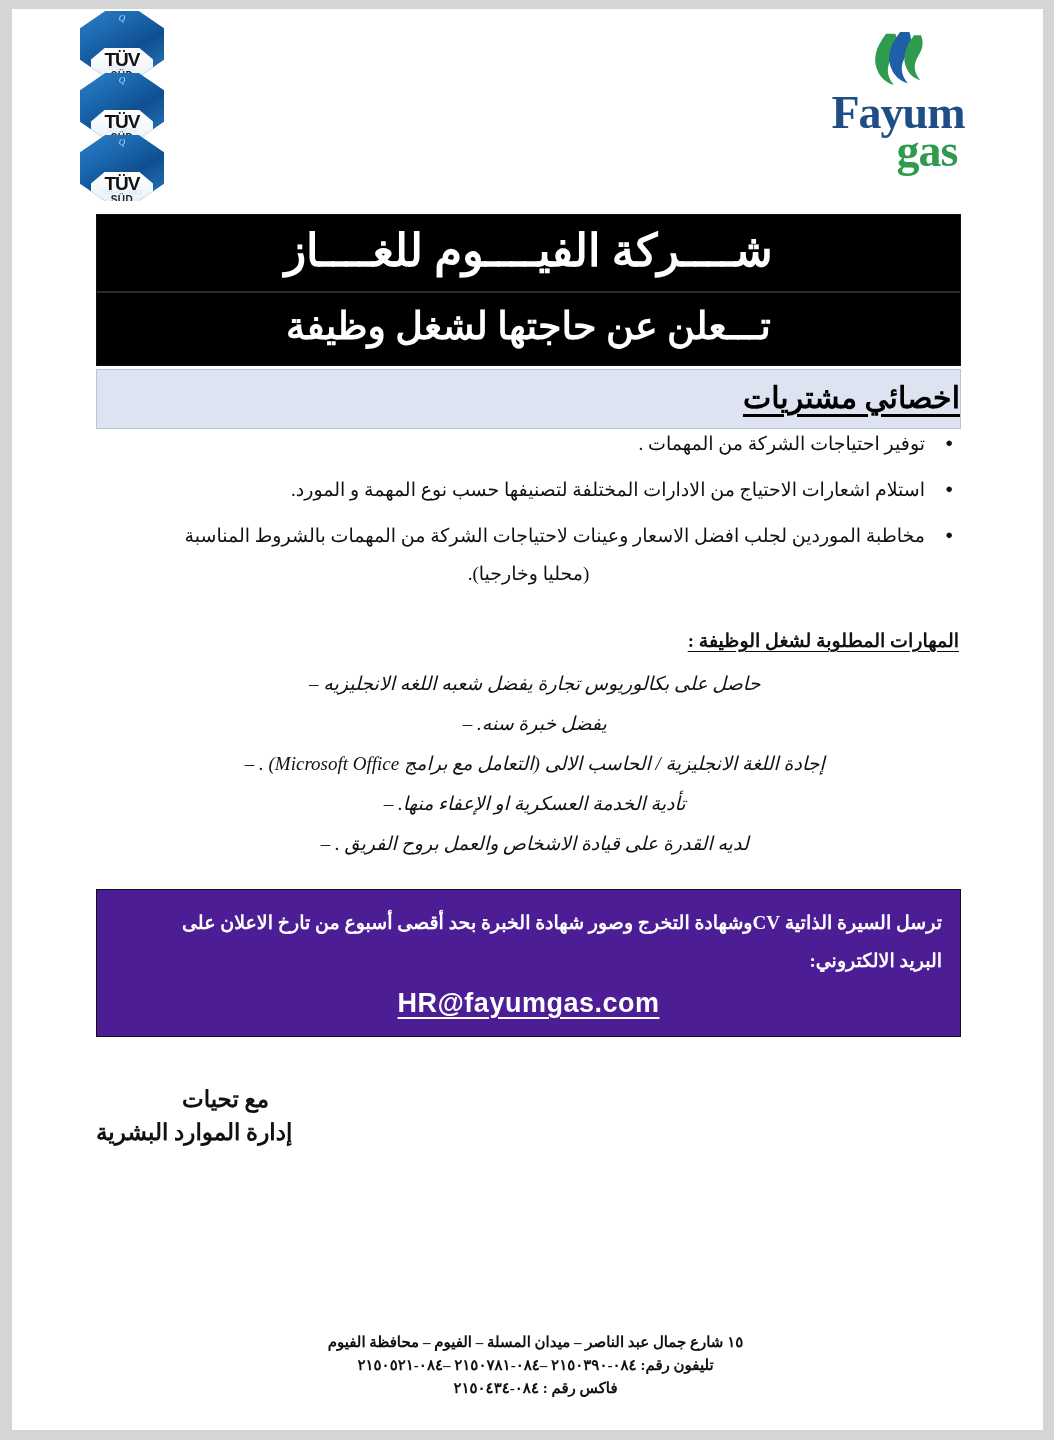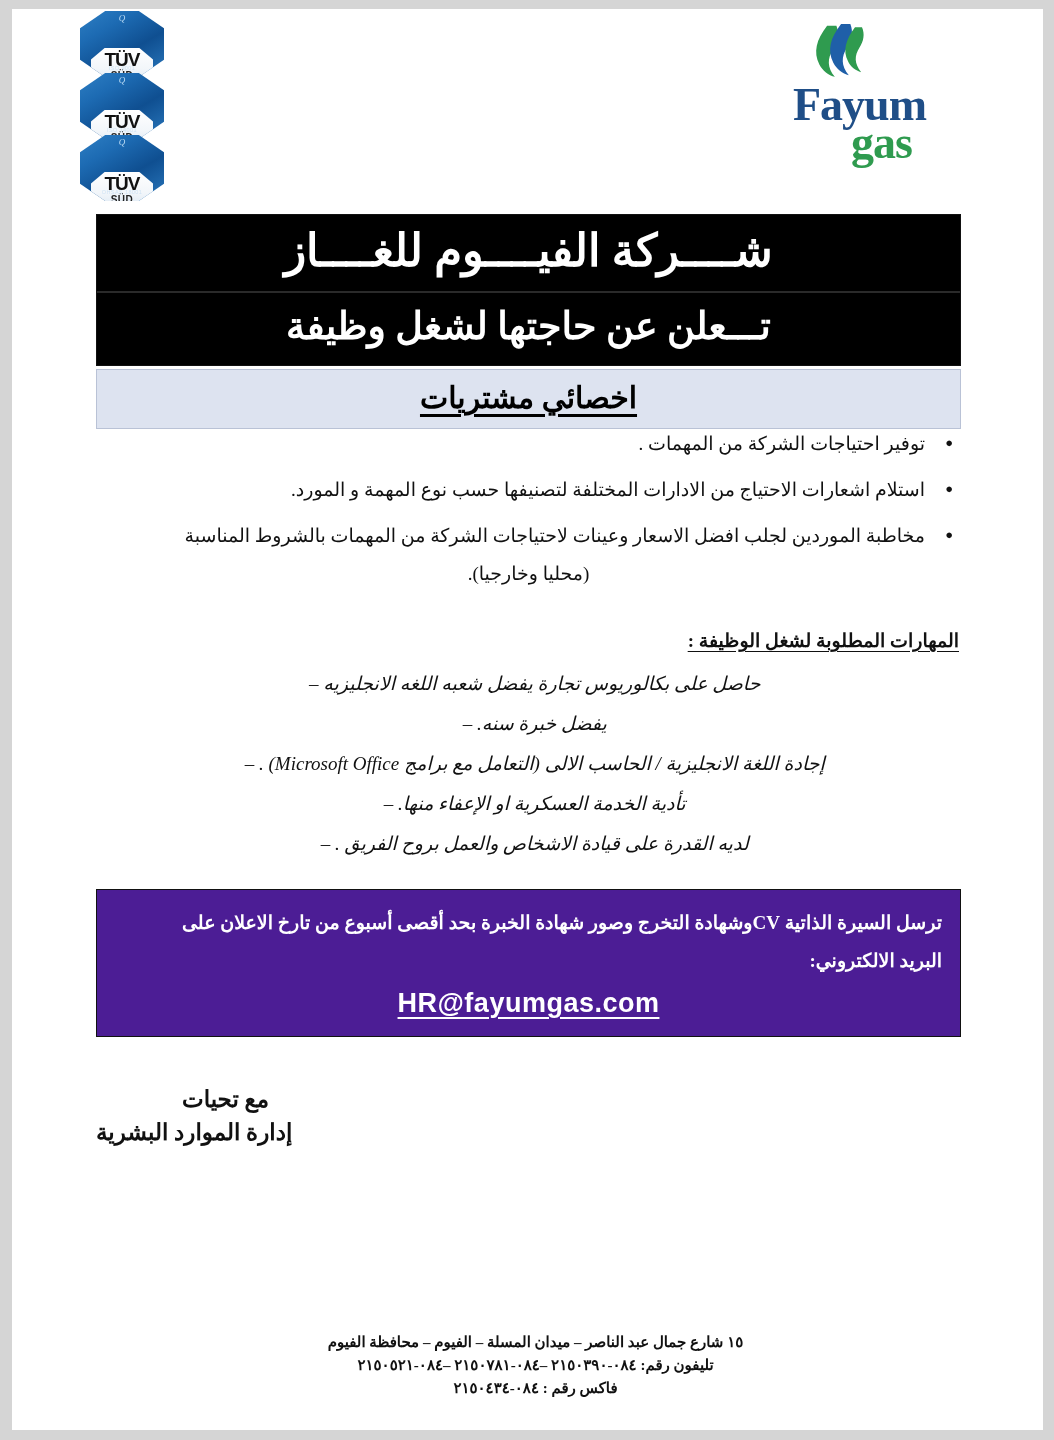--- a/index.html
+++ b/index.html
@@ -113,23 +113,23 @@
     font-family: "Liberation Serif", serif;
     font-style: italic;
     font-size: 9px;
     color: #bcdcf5;
   }
 
   .brand {
     position: absolute;
     left: auto;
     right: 40px;
-    top: 12px;
+    top: 20px;
     width: 210px;
-    text-align: left;
+    text-align: center;
     direction: ltr;
   }
   .brand-flame {
     height: 62px;
     margin-bottom: -4px;
   }
   .brand-name {
     font-family: "Liberation Serif", "DejaVu Serif", serif;
     font-weight: bold;
     font-size: 46px;
@@ -168,21 +168,21 @@
   }
   .banner-line-2 {
     font-size: 38px;
     line-height: 46px;
     padding-bottom: 16px;
   }
   .title-bar {
     margin: 3px 82px 0 84px;
     background: #dde3f0;
     border: 1px solid #b9c2d6;
-    text-align: center;
+    text-align: right;
     padding: 11px 0 13px;
   }
   .title-bar-text {
     font-family: "Liberation Serif", "DejaVu Serif", serif;
     font-weight: bold;
     font-size: 30px;
     line-height: 34px;
     color: #000;
     text-decoration: underline;
     text-underline-offset: 6px;

